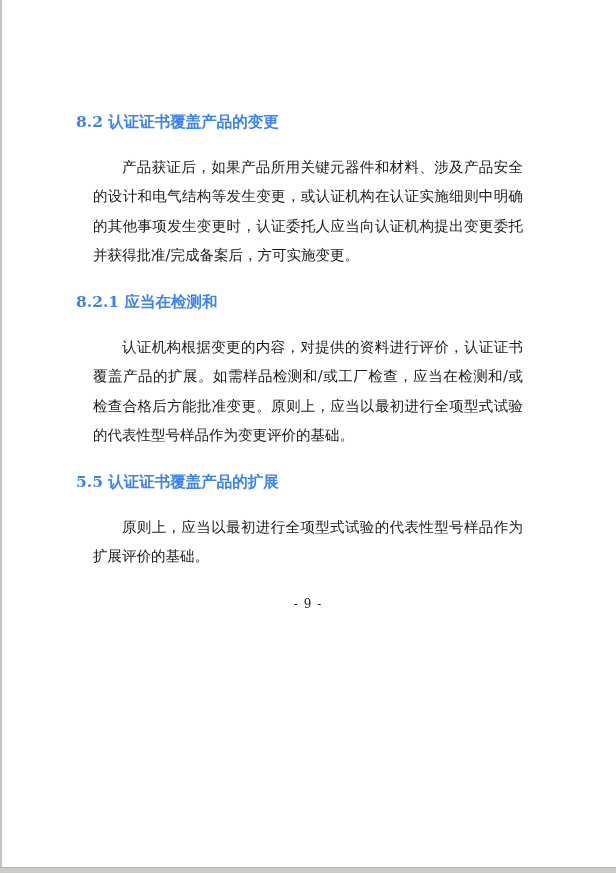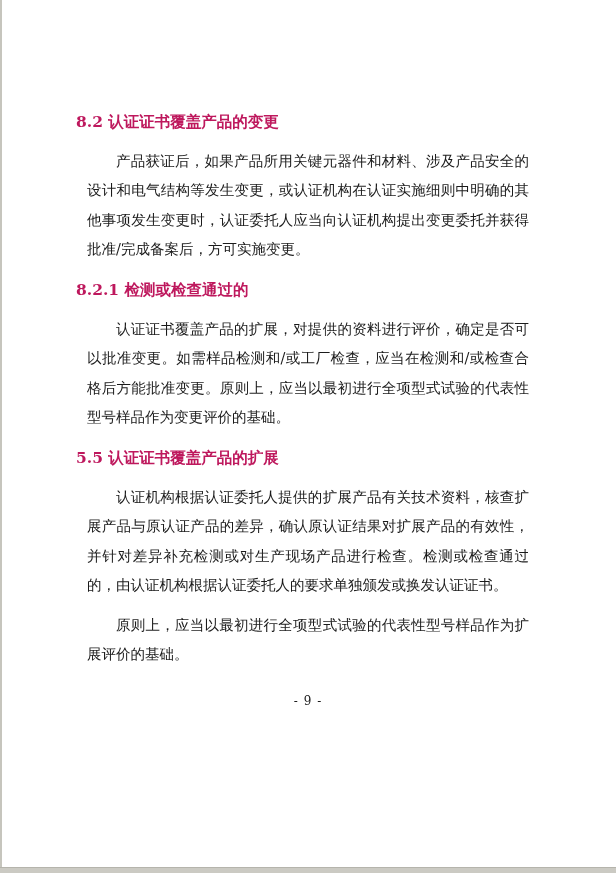--- a/index.html
+++ b/index.html
@@ -41,27 +41,27 @@
     left: 76px;
     right: 76px;
     top: 101px;
     color: #1b1b1b;
     font-size: 14.5px;
     line-height: 29.2px;
   }
   .doc-heading {
     font-size: 15.5px;
     font-weight: 700;
-    color: #be185d;
+    color: #3b82f6;
     line-height: 29.2px;
     margin: 6px 0 2px 0;
     white-space: nowrap;
   }
   .doc-para {
-    margin: 11px;
+    margin: 17px;
     text-align: justify;
     text-justify: inter-ideograph;
     text-indent: 2em;
     word-break: break-all;
     overflow-wrap: anywhere;
   }
   .page-number {
     text-align: center;
     font-size: 12px;
     line-height: 16px;
@@ -76,30 +76,29 @@
 <div class="page">
 
   <div class="edge-left"></div>
 
   <div class="content">
 
     <div class="doc-heading">8.2  认证证书覆盖产品的变更</div>
 
     <p class="doc-para">产品获证后，如果产品所用关键元器件和材料、涉及产品安全的设计和电气结构等发生变更，或认证机构在认证实施细则中明确的其他事项发生变更时，认证委托人应当向认证机构提出变更委托并获得批准/完成备案后，方可实施变更。</p>
 
-    <div class="doc-heading">8.2.1  检测或检查通过的</div>
+    <div class="doc-heading">8.2.1  应当在检测和</div>
 
 
 
-    <p class="doc-para">认证证书覆盖产品的扩展，对提供的资料进行评价，确定是否可以批准变更。如需样品检测和/或工厂检查，应当在检测和/或检查合格后方能批准变更。原则上，应当以最初进行全项型式试验的代表性型号样品作为变更评价的基础。</p>
+    <p class="doc-para">认证机构根据变更的内容，对提供的资料进行评价，认证证书覆盖产品的扩展。如需样品检测和/或工厂检查，应当在检测和/或检查合格后方能批准变更。原则上，应当以最初进行全项型式试验的代表性型号样品作为变更评价的基础。</p>
 
     <div class="doc-heading">5.5  认证证书覆盖产品的扩展</div>
 
 
-    <p class="doc-para">认证机构根据认证委托人提供的扩展产品有关技术资料，核查扩展产品与原认证产品的差异，确认原认证结果对扩展产品的有效性，并针对差异补充检测或对生产现场产品进行检查。检测或检查通过的，由认证机构根据认证委托人的要求单独颁发或换发认证证书。</p>
 
     <p class="doc-para">原则上，应当以最初进行全项型式试验的代表性型号样品作为扩展评价的基础。</p>
 
     <div class="page-number">- 9 -</div>
 
   </div>
 
   <div class="edge-bottom"></div>
 
 </div>

